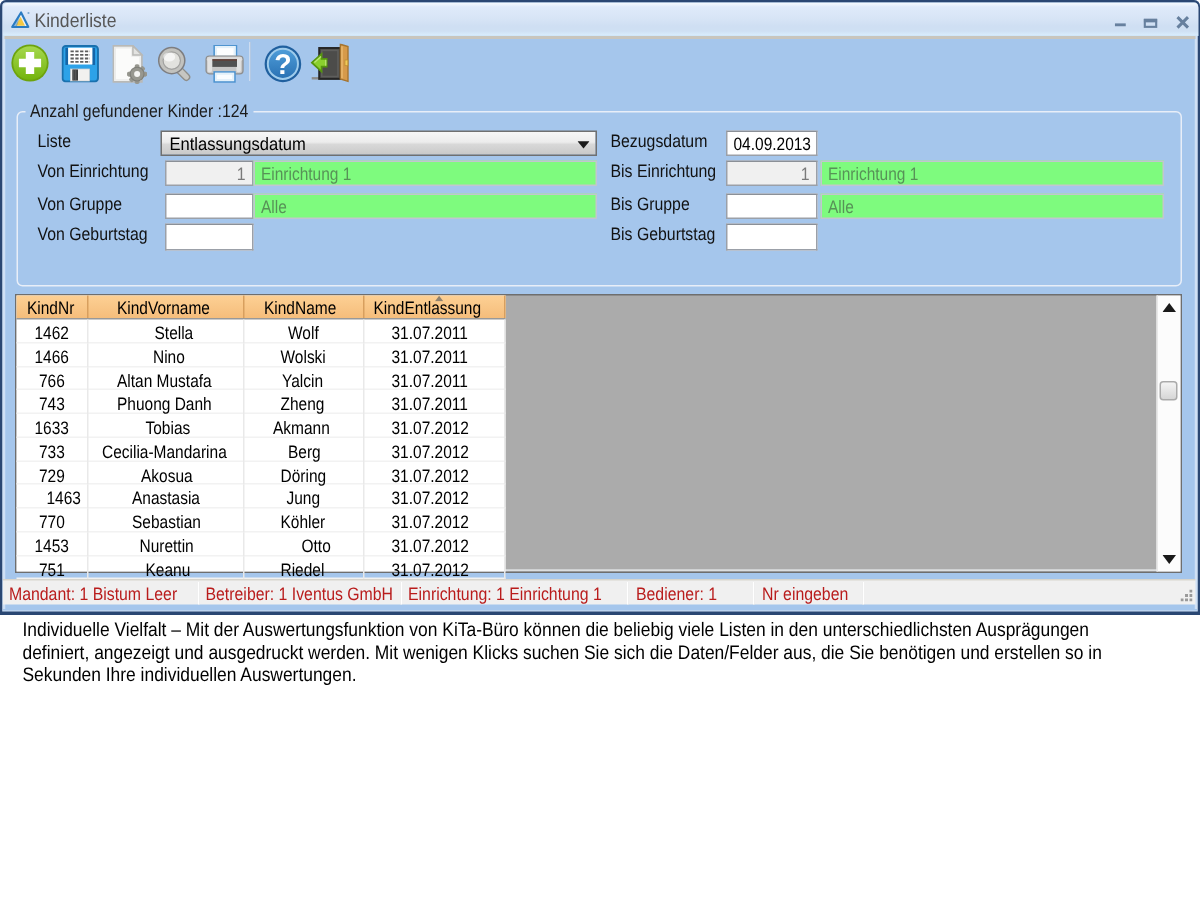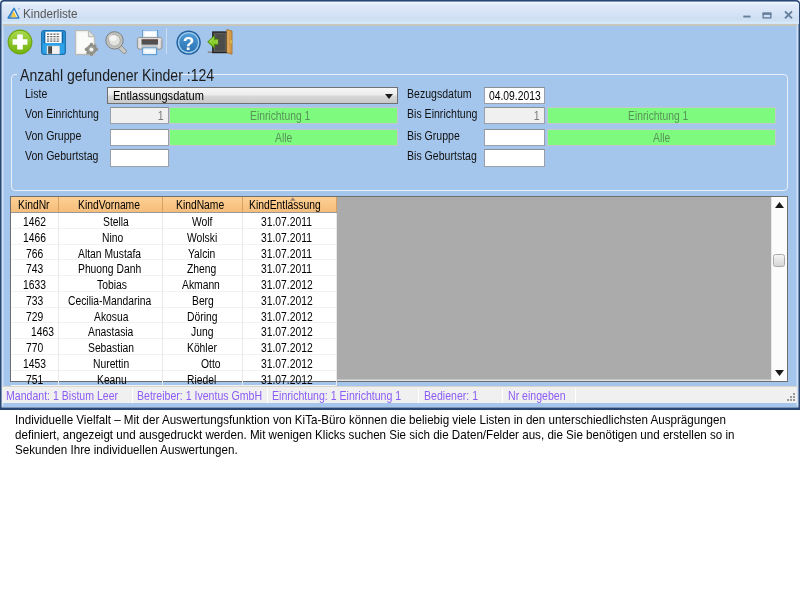--- a/index.html
+++ b/index.html
@@ -12,36 +12,36 @@
 .t92{display:inline-block;transform:scaleX(0.92);transform-origin:0 50%;white-space:nowrap;}
 .tr{display:inline-block;transform:scaleX(0.88);transform-origin:100% 50%;white-space:nowrap;}
 #win{position:absolute;left:0;top:0;width:800px;height:409.5px;background:#a5c6ec;border-radius:4px 4px 0 0;box-shadow:inset 0 0 0 1.5px #2a4773, inset 0 -2.4px 0 #2a4773, inset 0 0 0 3.5px #cfe0f5;}
 #titlebar{position:absolute;left:1.5px;top:1.5px;width:797px;height:22.5px;border-radius:3px 3px 0 0;background:linear-gradient(#f4f9fe 0%,#dfeafa 12%,#d8e5f6 45%,#cfdff3 70%,#cfe0f3 85%,#d8ebfb 96%,#cde4f8 100%);}
 #titletext{position:absolute;left:21px;top:4.5px;font-size:13px;color:#565656;}
 #menuline{position:absolute;left:3px;top:24px;width:794px;height:2.2px;background:#c8c5bd;}
 #client{position:absolute;left:2px;top:26px;width:794px;height:379px;}
 .ticon{position:absolute;}
 #sep1{position:absolute;left:164px;top:2px;width:1px;height:26px;background:#8fa5c2;border-right:1px solid #cddcf0;}
 #gbox{position:absolute;left:9px;top:47.5px;width:777px;height:117px;border:1px solid #e8eef8;border-radius:4px;}
-#gboxlabel{position:absolute;left:5px;top:-8px;width:152px;background:#a5c6ec;padding:0 0 0 3px;font-size:16px;color:#1c1c1c;overflow:visible;}
+#gboxlabel{position:absolute;left:5px;top:-8px;width:152px;background:#a5c6ec;padding:0 0 0 3px;font-size:12px;color:#1c1c1c;overflow:visible;}
 .flabel{position:absolute;font-size:12px;line-height:14px;color:#111;}
 .field{position:absolute;font-size:12px;}
 .combo{background:linear-gradient(#f7f7f7,#ececec 45%,#d8d8d8 55%,#c9c9c9);border:1px solid #707070;color:#000;}
 .dis{background:#f0f0f0;border:1px solid #9ba0a8;border-top-color:#8b9097;color:#7a7a7a;text-align:right;padding-right:4px;}
-.green{background:#7efb7e;border:1px solid #c2c6ce;color:#579257;padding-left:4px;text-align:center;}
+.green{background:#7efb7e;border:1px solid #c2c6ce;color:#579257;padding-left:4px;}
 .white{background:#fff;border:1px solid #9ba0a8;border-top-color:#8b9097;}
 #gridpanel{position:absolute;left:8px;top:169.5px;width:777.5px;height:186px;background:#ababab;border:1px solid #6e6e6e;box-shadow:inset -1.5px -1.5px 0 #dcdee0;text-align:center;}
 #gridtable{position:absolute;left:0;top:0;width:325.5px;height:184px;background:#fff;}
 #ghead{position:absolute;left:0;top:0;width:325.5px;height:16.5px;background:linear-gradient(#fdd094,#f5bd7b);border-bottom:1px solid #989898;}
 .hcell{position:absolute;top:0;height:15.5px;font-size:12px;color:#000;padding:1px 0 0 4.5px;border-right:1px solid #d89f5e;}
 .gcell{position:absolute;height:15.75px;font-size:12px;color:#000;padding:2px 0 0 4.5px;border-right:1px solid #e9e9e9;}
 .grow{position:absolute;left:0;width:325.5px;height:15.75px;border-bottom:1px solid #f2f2f2;}
 #vscroll{position:absolute;right:0;top:0;width:15.5px;height:184px;background:#fcfcfc;border-left:1px solid #e8e8e8;}
 #thumb{position:absolute;left:0.5px;top:57.5px;width:12px;height:13px;background:linear-gradient(#f4f4f4,#d6d6d6);border:1px solid #aaa;border-radius:2.5px;}
-#statusbar{position:absolute;left:0px;top:359.5px;width:795px;height:17.5px;background:#f0f0f0;border-top:1px solid #d8d5cd;font-size:12px;color:#8b5cf6;}
+#statusbar{position:absolute;left:0px;top:359.5px;width:795px;height:17.5px;background:#f0f0f0;border-top:1px solid #d8d5cd;font-size:12px;color:#b91c1c;}
 .sseg{position:absolute;top:2.5px;}
 .ssep{position:absolute;top:1px;width:1px;height:15px;background:#c9c9c9;border-right:1px solid #fff;}
 #blurb{position:absolute;left:15px;top:412px;font-size:13px;color:#000;line-height:15px;transform:scaleX(0.893);transform-origin:0 0;white-space:nowrap;}
 </style>
 </head>
 <body>
 <div id="win">
   <div id="titlebar">
     <svg class="abs" style="left:5.5px;top:5px" width="13" height="13" viewBox="0 0 14 14">
       <path d="M7.6 1.4 L12.8 11.8 L1.2 11.8 Z" fill="#eaf2fa" stroke="#2b7cc2" stroke-width="1.5" stroke-linejoin="round"></path>

